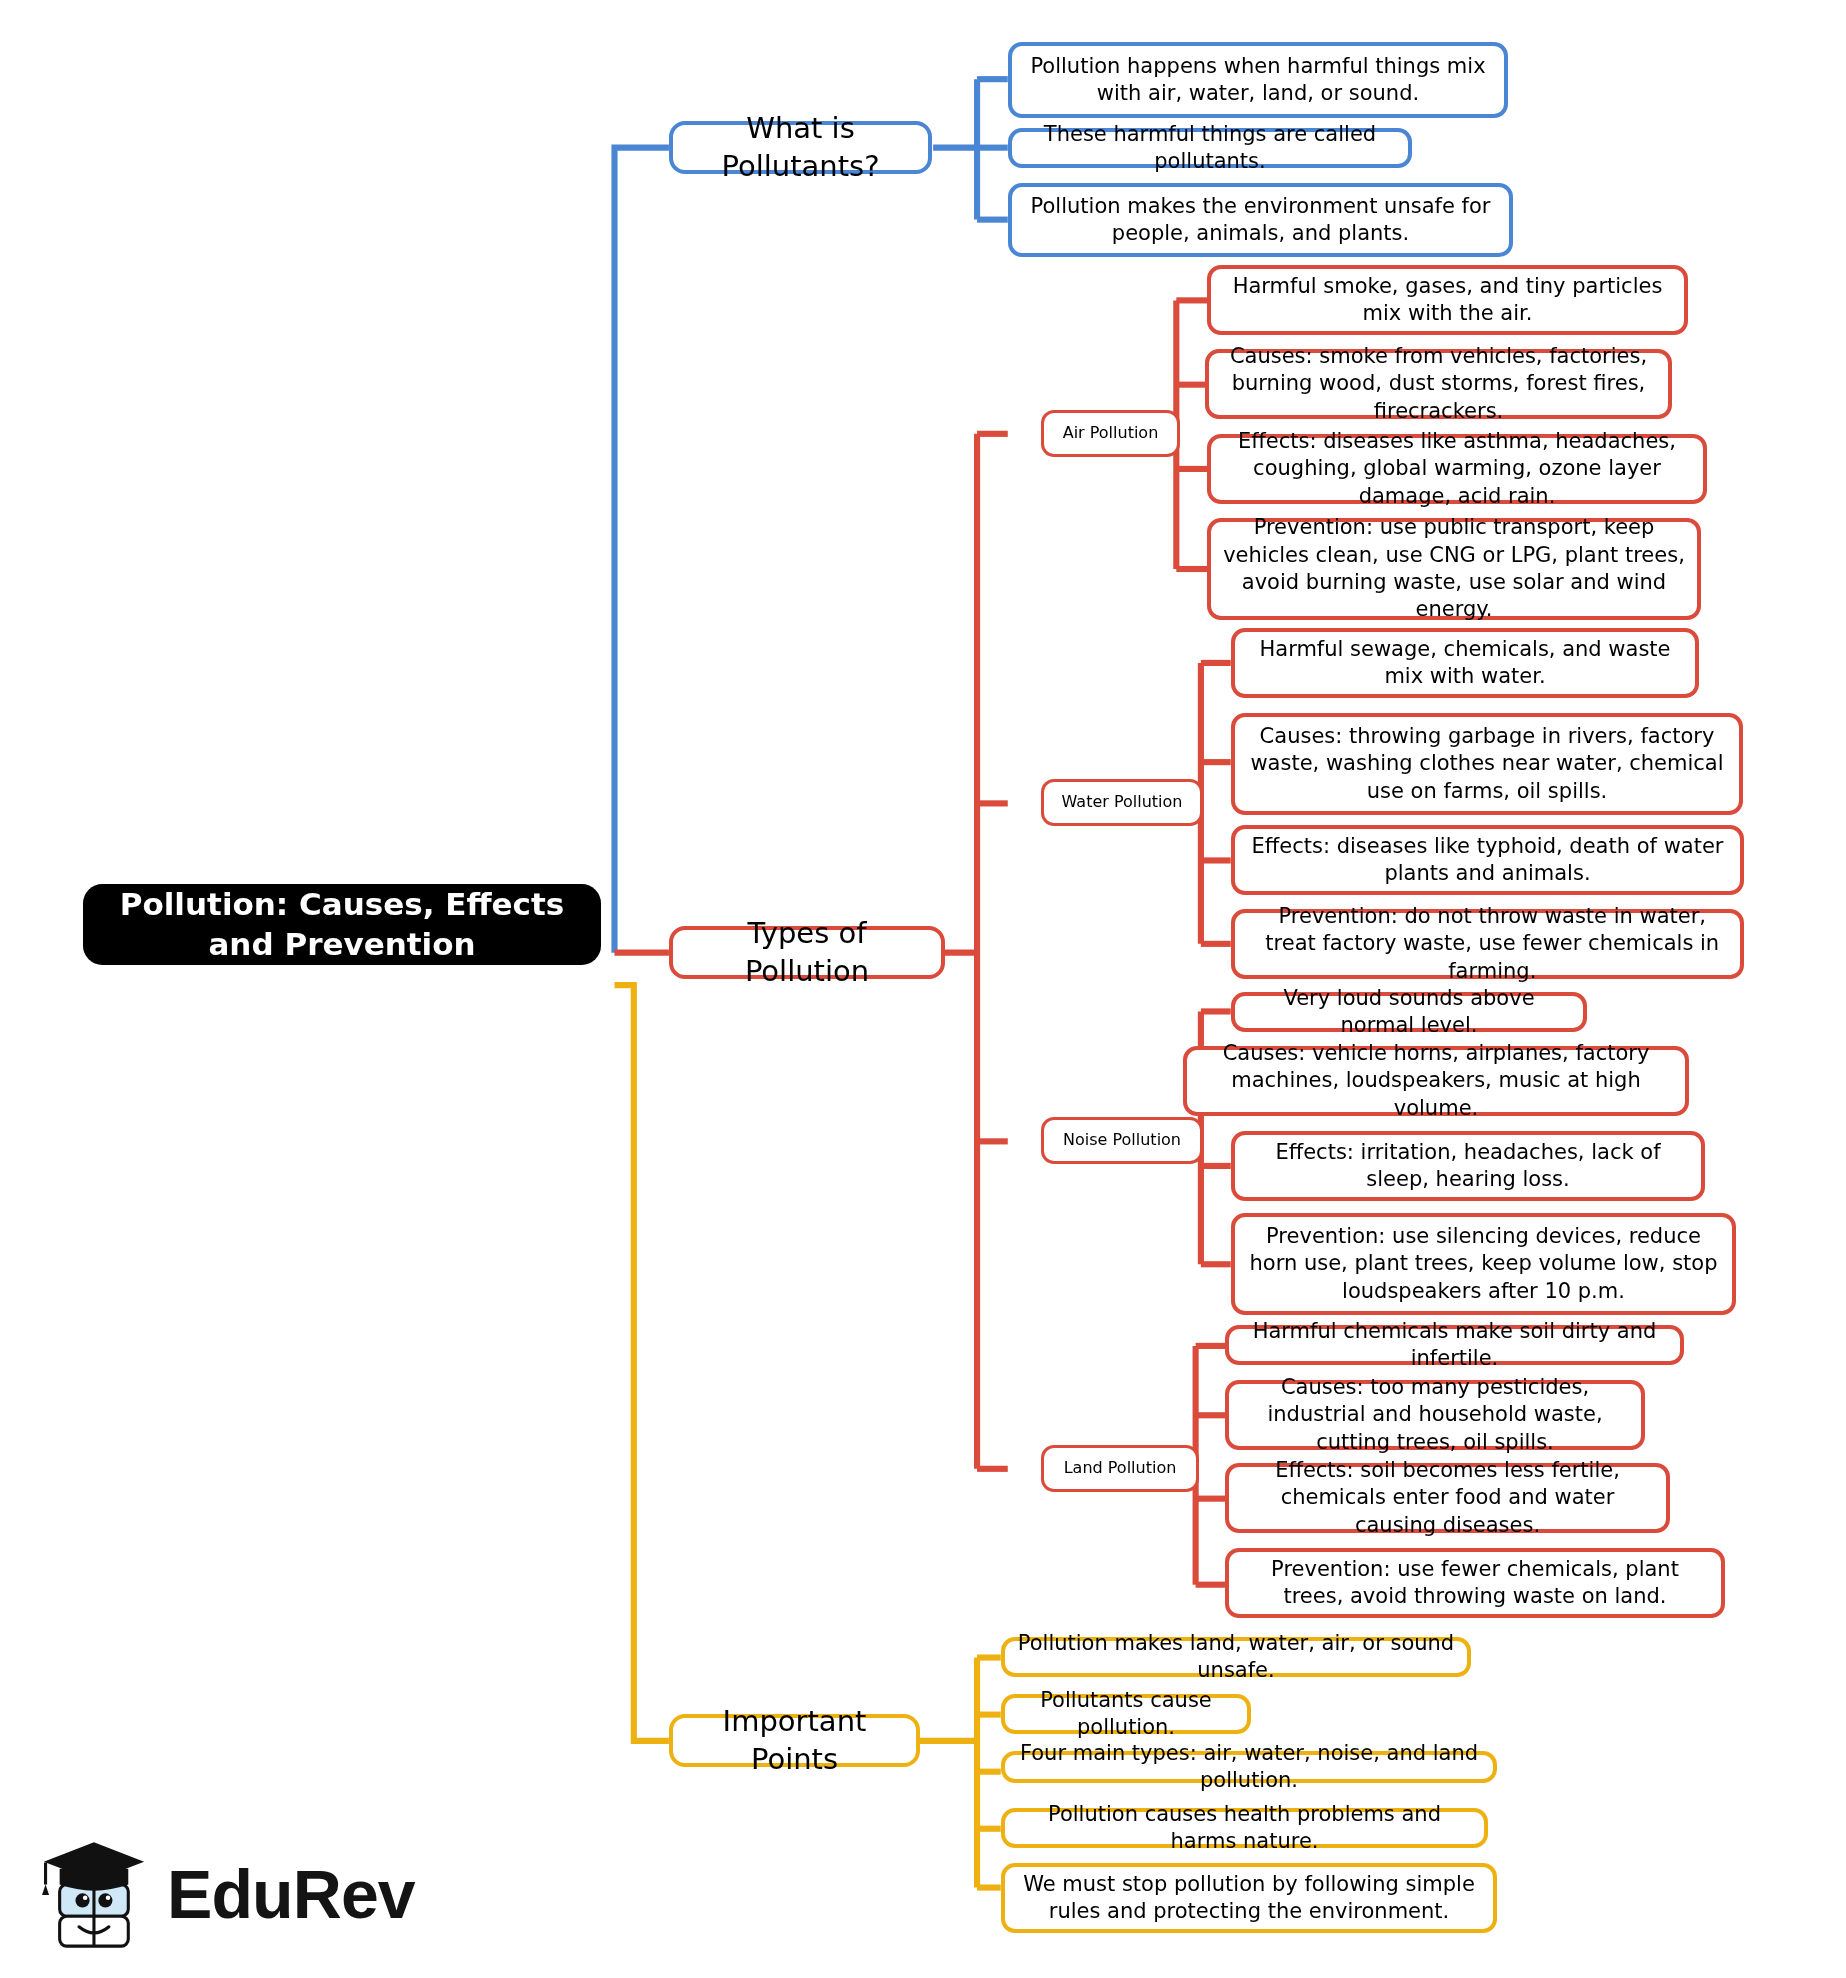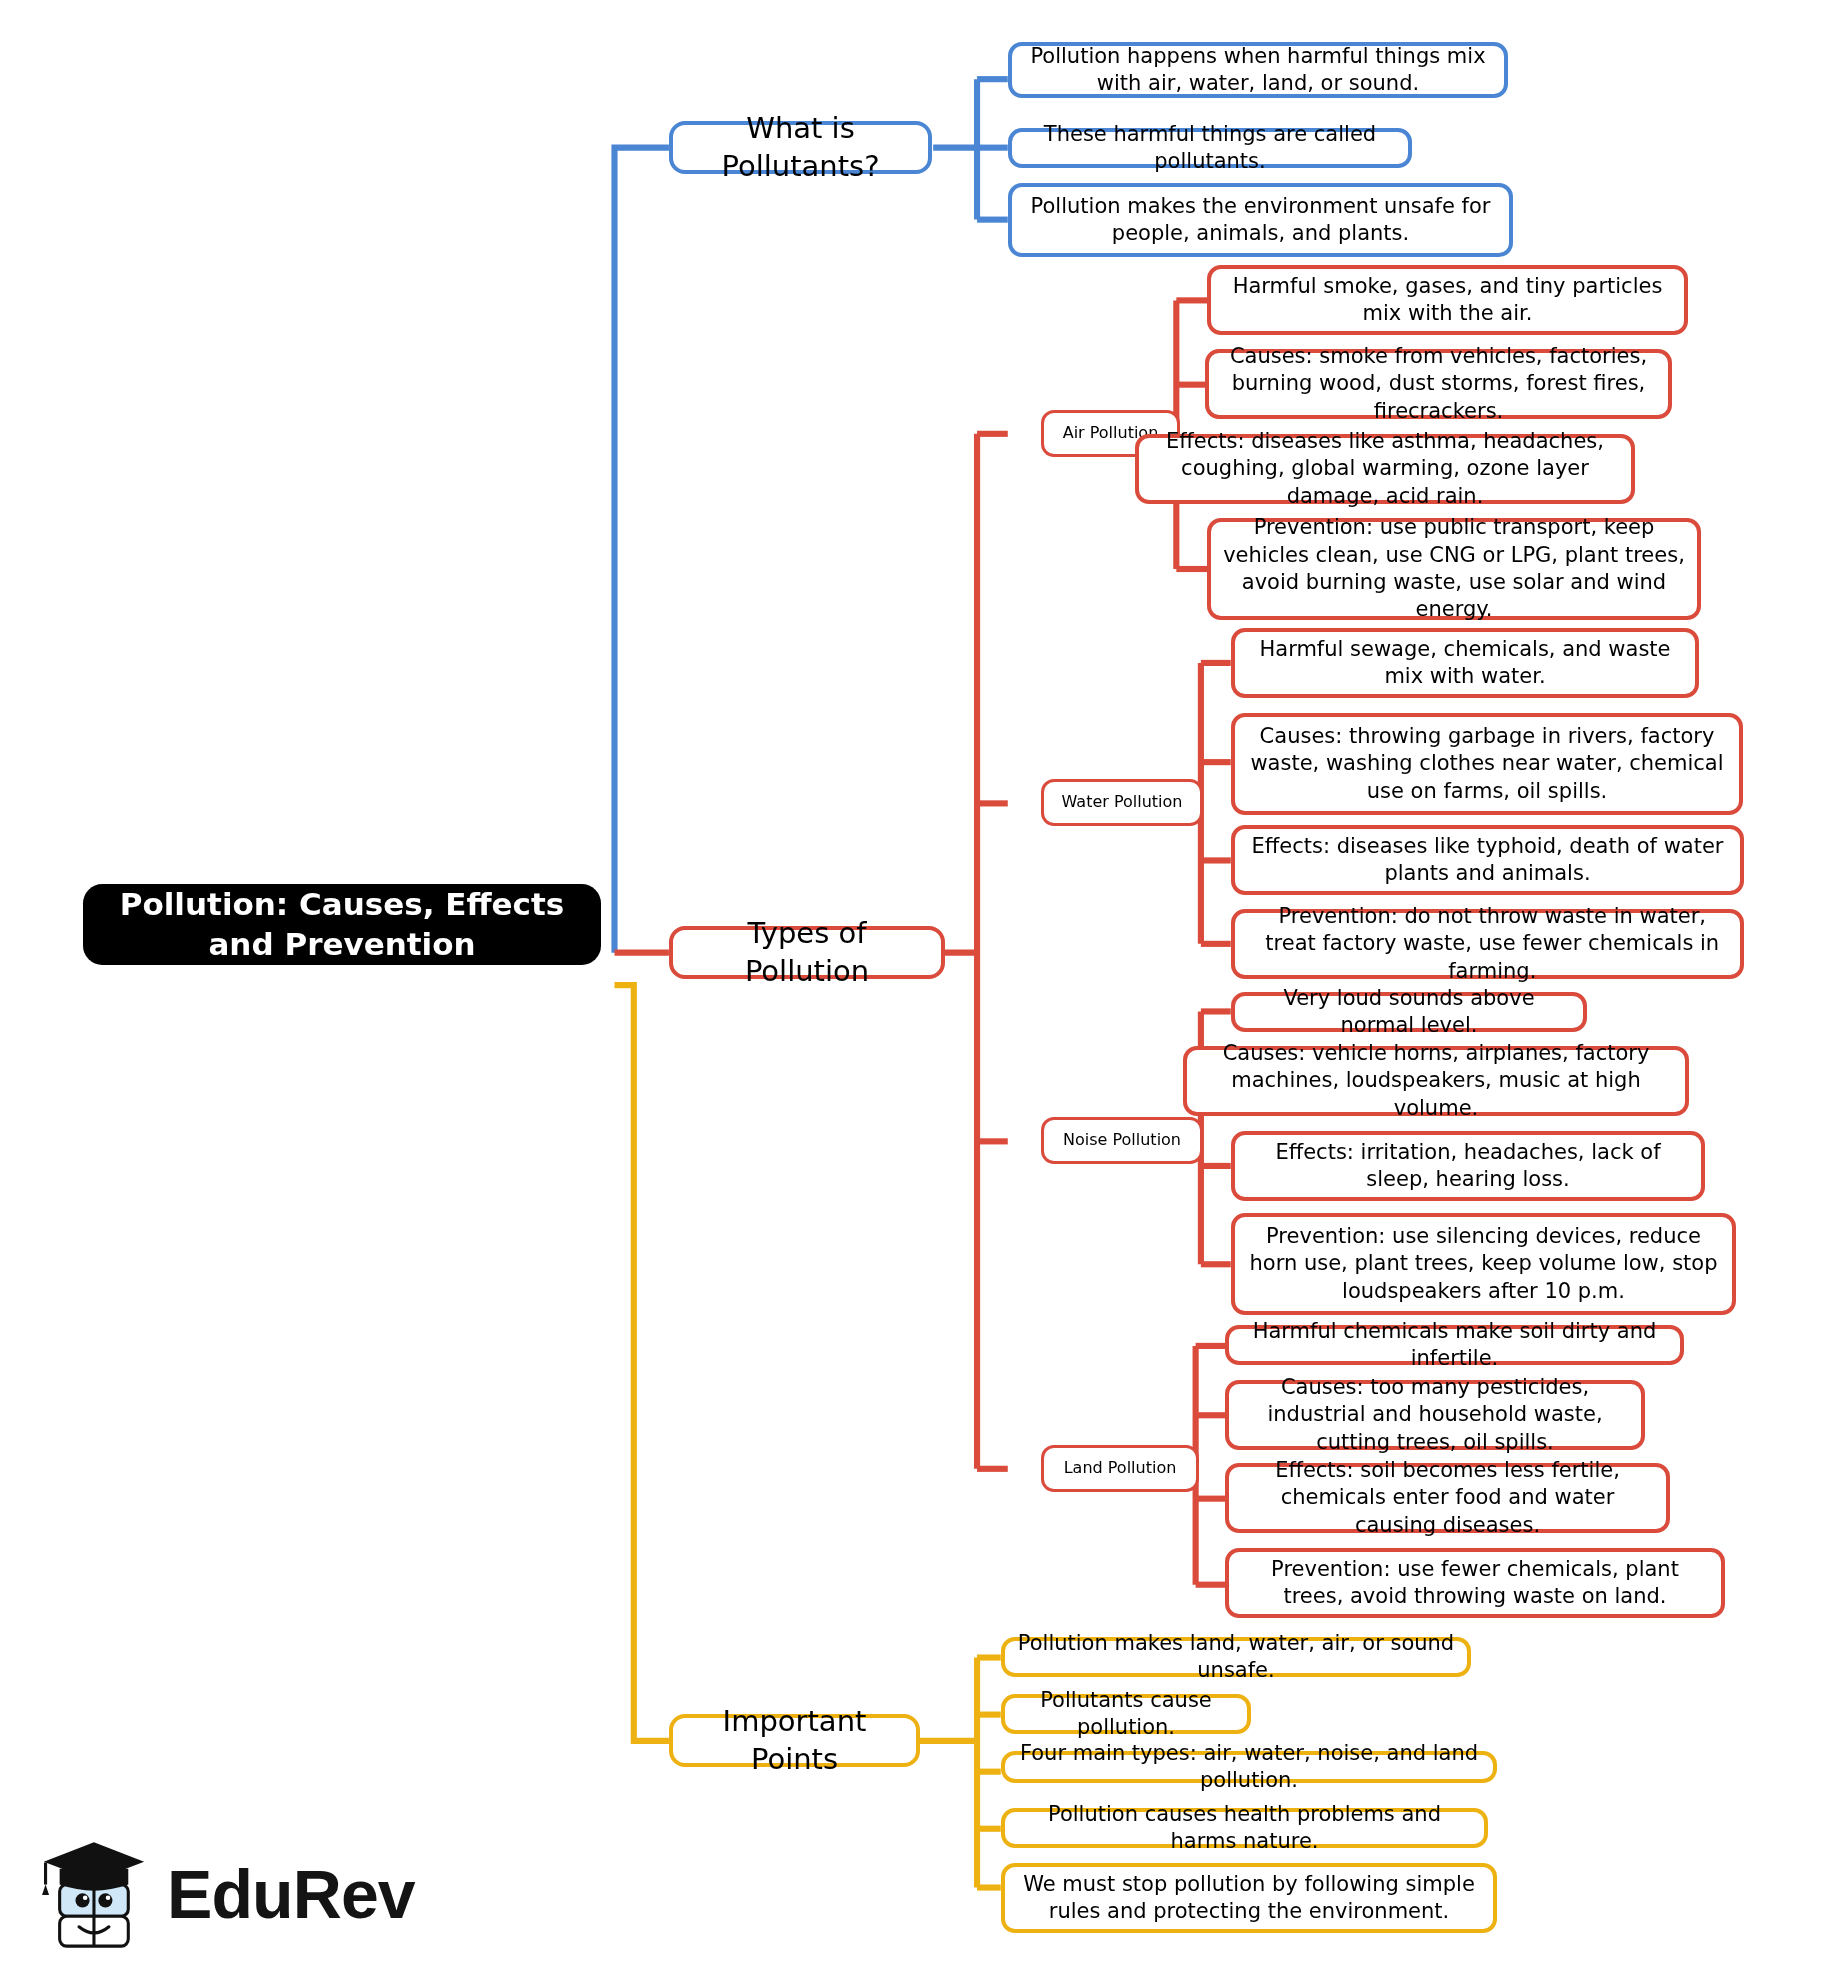--- a/index.html
+++ b/index.html
@@ -129,21 +129,21 @@
   </svg>
 
   <div class="node root" style="left:83px; top:884px; width:518px; height:81px;">
     <span>Pollution: Causes, Effects and Prevention</span>
   </div>
 
   <div class="node branch blue" style="left:669px; top:121px; width:263px; height:53px;">
     <span>What is Pollutants?</span>
   </div>
 
-  <div class="node leaf blue" style="left:1008px; top:42px; width:500px; height:56px;text-align:center;">
+  <div class="node leaf blue" style="left:1008px; top:42px; width:500px; height:76px;text-align:center;">
     <span>Pollution happens when harmful things mix with air, water, land, or sound.</span>
   </div>
   <div class="node leaf blue" style="left:1008px; top:128px; width:404px; height:40px;">
     <span>These harmful things are called pollutants.</span>
   </div>
   <div class="node leaf blue" style="left:1008px; top:183px; width:505px; height:74px;">
     <span>Pollution makes the environment unsafe for people, animals, and plants.</span>
   </div>
 
   <div class="node branch red" style="left:669px; top:926px; width:276px; height:53px;">
@@ -152,21 +152,21 @@
 
   <div class="node cat" style="left:1008px; top:410px; width:139px; height:47px;">
     <span>Air Pollution</span>
   </div>
   <div class="node leaf red" style="left:1207px; top:265px; width:481px; height:70px;">
     <span>Harmful smoke, gases, and tiny particles mix with the air.</span>
   </div>
   <div class="node leaf red" style="left:1205px; top:349px; width:467px; height:70px;">
     <span>Causes: smoke from vehicles, factories, burning wood, dust storms, forest fires, firecrackers.</span>
   </div>
-  <div class="node leaf red" style="left:1135px; top:434px; width:500px; height:70px;">
+  <div class="node leaf red" style="left:1207px; top:434px; width:500px; height:70px;">
     <span>Effects: diseases like asthma, headaches, coughing, global warming, ozone layer damage, acid rain.</span>
   </div>
   <div class="node leaf red" style="left:1207px; top:518px; width:494px; height:102px;">
     <span>Prevention: use public transport, keep vehicles clean, use CNG or LPG, plant trees, avoid burning waste, use solar and wind energy.</span>
   </div>
 
   <div class="node cat" style="left:1008px; top:779px; width:162px; height:47px;">
     <span>Water Pollution</span>
   </div>
   <div class="node leaf red" style="left:1231px; top:628px; width:468px; height:70px;">

